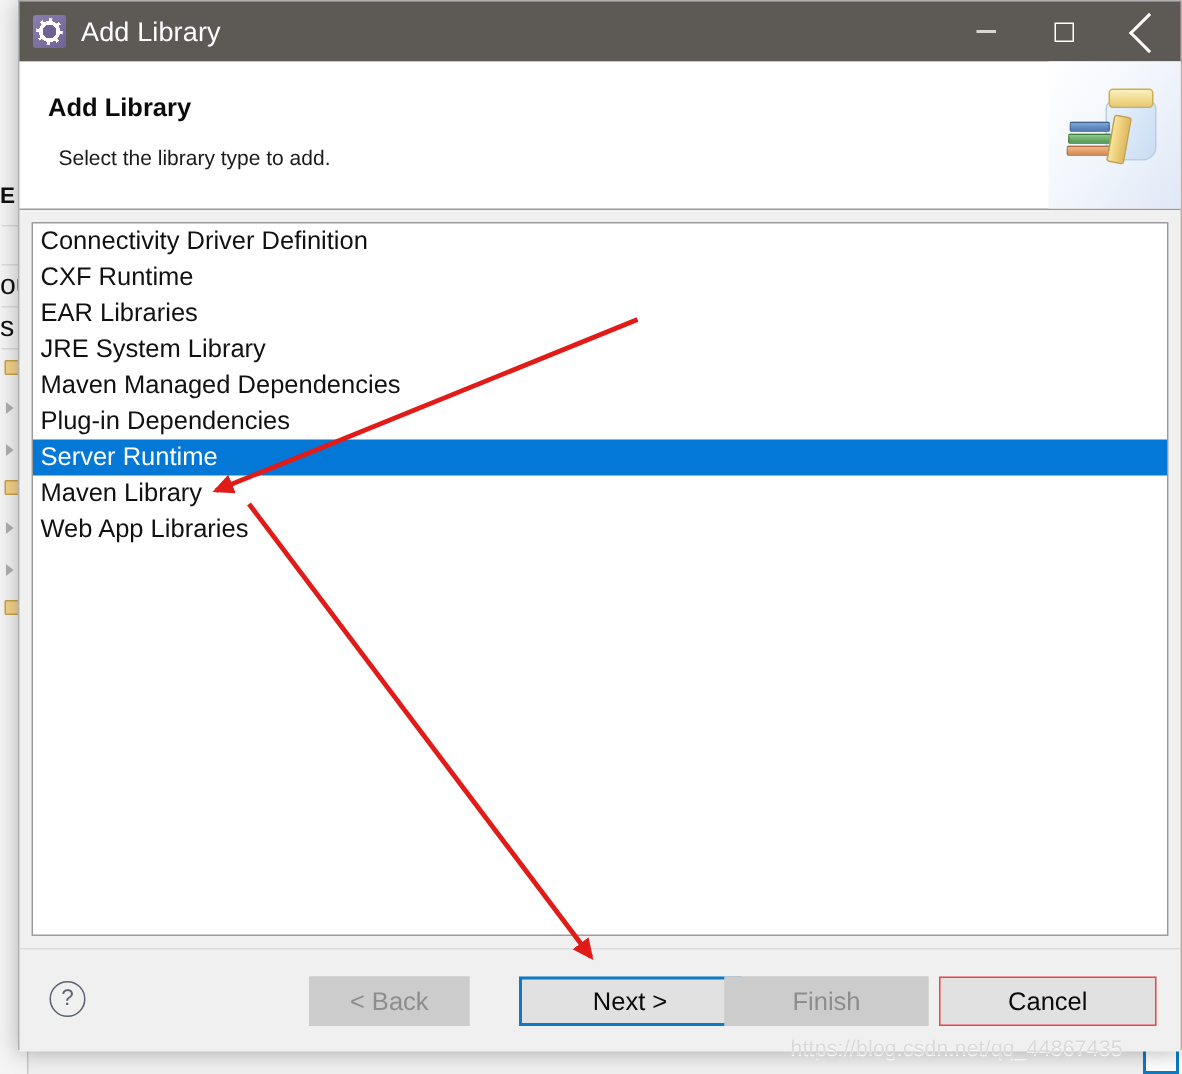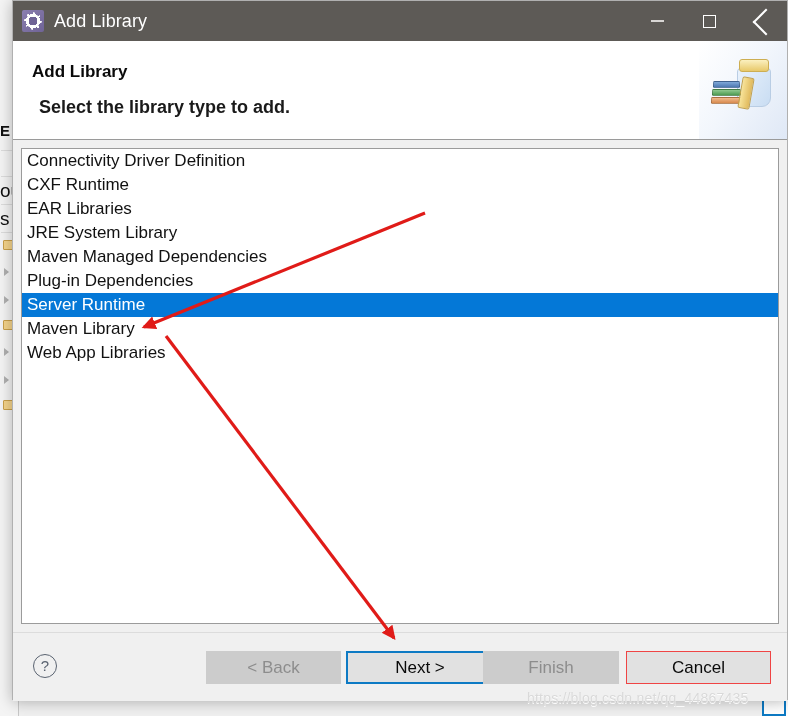--- a/index.html
+++ b/index.html
@@ -219,23 +219,22 @@
     left: 19px;
     top: 21px;
     font-size: 17px;
     font-weight: bold;
     color: #0a0a0a;
   }
   #header-desc {
     position: absolute;
     left: 26px;
     top: 56px;
-    font-size: 18px;
+    font-size: 14px;
     color: #1a1a1a;
-    font-weight: bold;
   }
   #header-banner {
     position: absolute;
     right: 0;
     top: 0;
     width: 88px;
     height: 98px;
     background: linear-gradient(125deg, #ffffff 0%, #f2f6fc 48%, #dfe8f6 100%);
     overflow: hidden;
   }
@@ -355,21 +354,21 @@
   .dlg-btn.enabled {
     background: #e1e1e1;
     border: 1px solid #ef4444;
     color: #0a0a0a;
   }
   .dlg-btn.focused {
     background: #e1e1e1;
     border: 2px solid #0d7ac4;
     color: #0a0a0a;
   }
-  #btn-back   { left: 193px; width: 135px; }
+  #btn-back   { left: 193px; width: 107px; }
   #btn-next   { left: 333px; width: 148px; }
   #btn-finish { left: 470px; width: 136px; }
   #btn-cancel { left: 613px; width: 145px; }
 
   
   #watermark {
     position: absolute;
     left: 527px;
     top: 690px;
     font-size: 14px;

